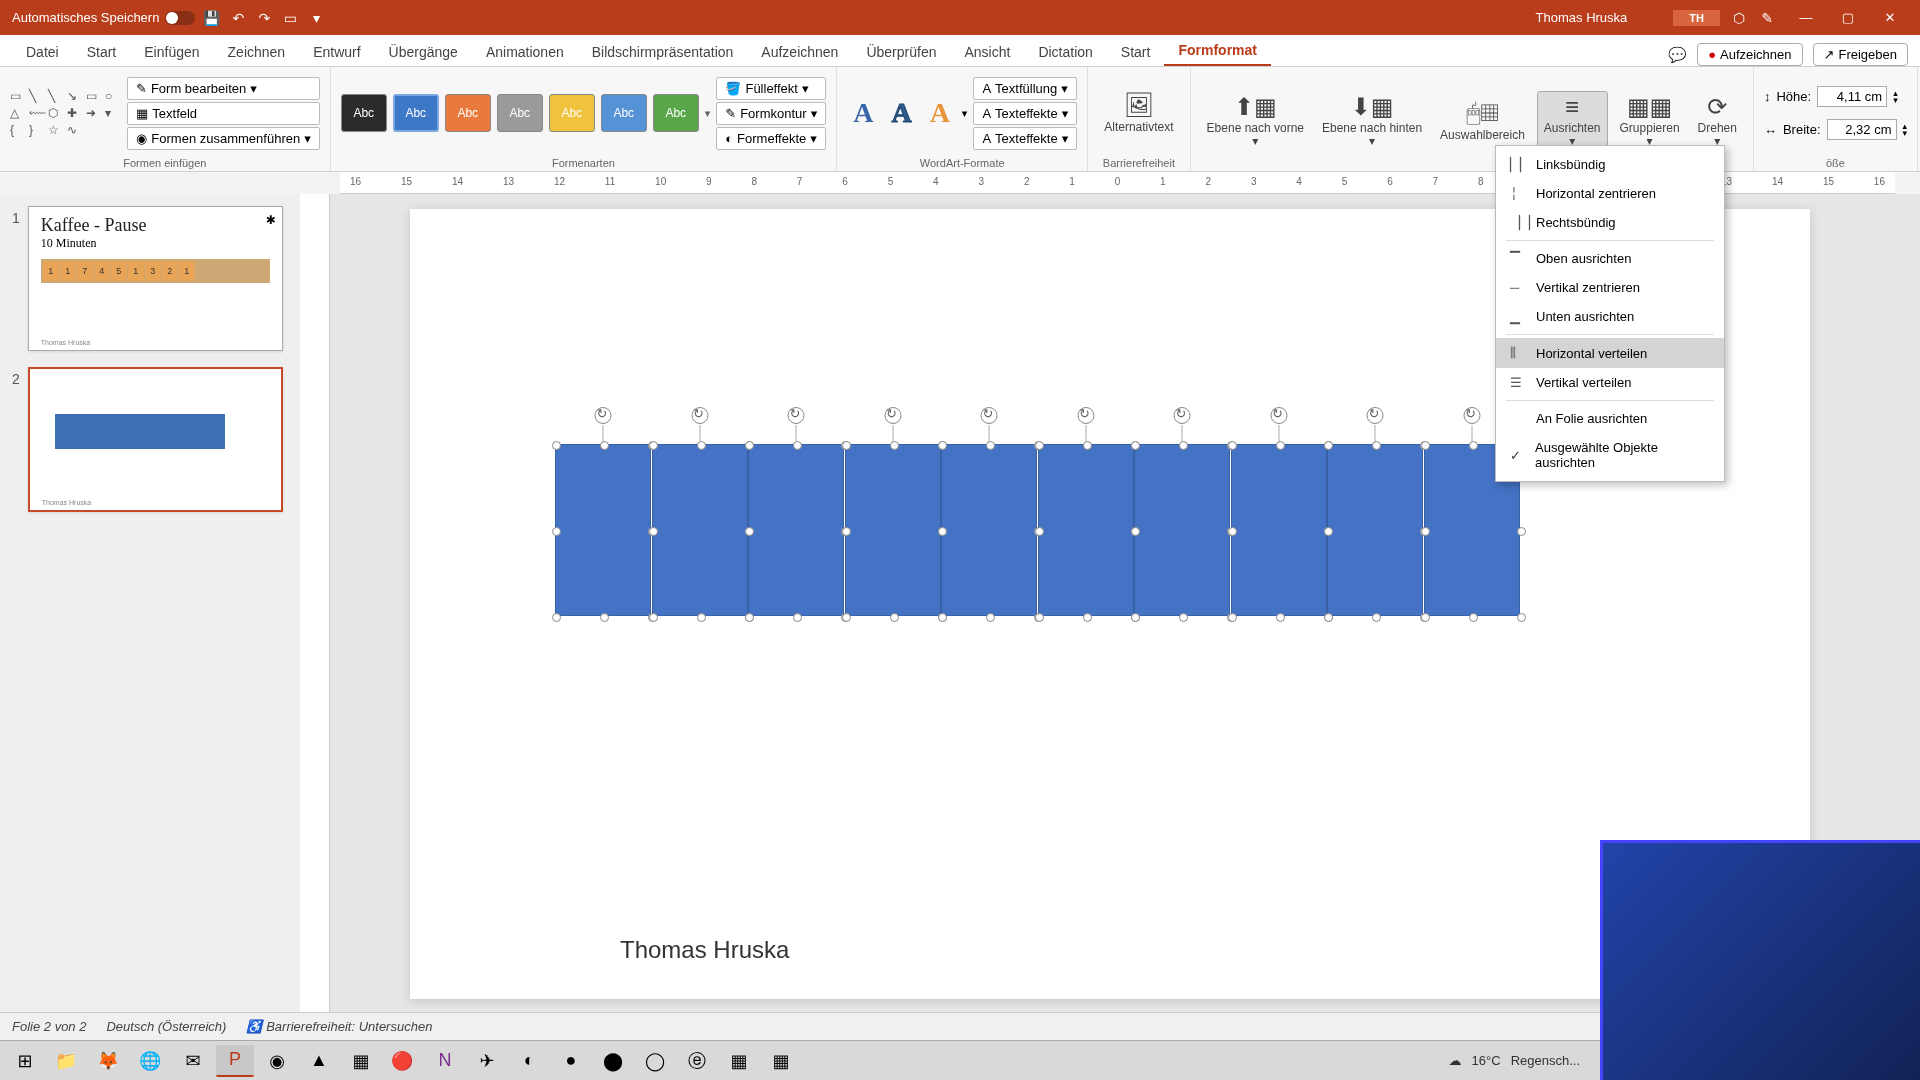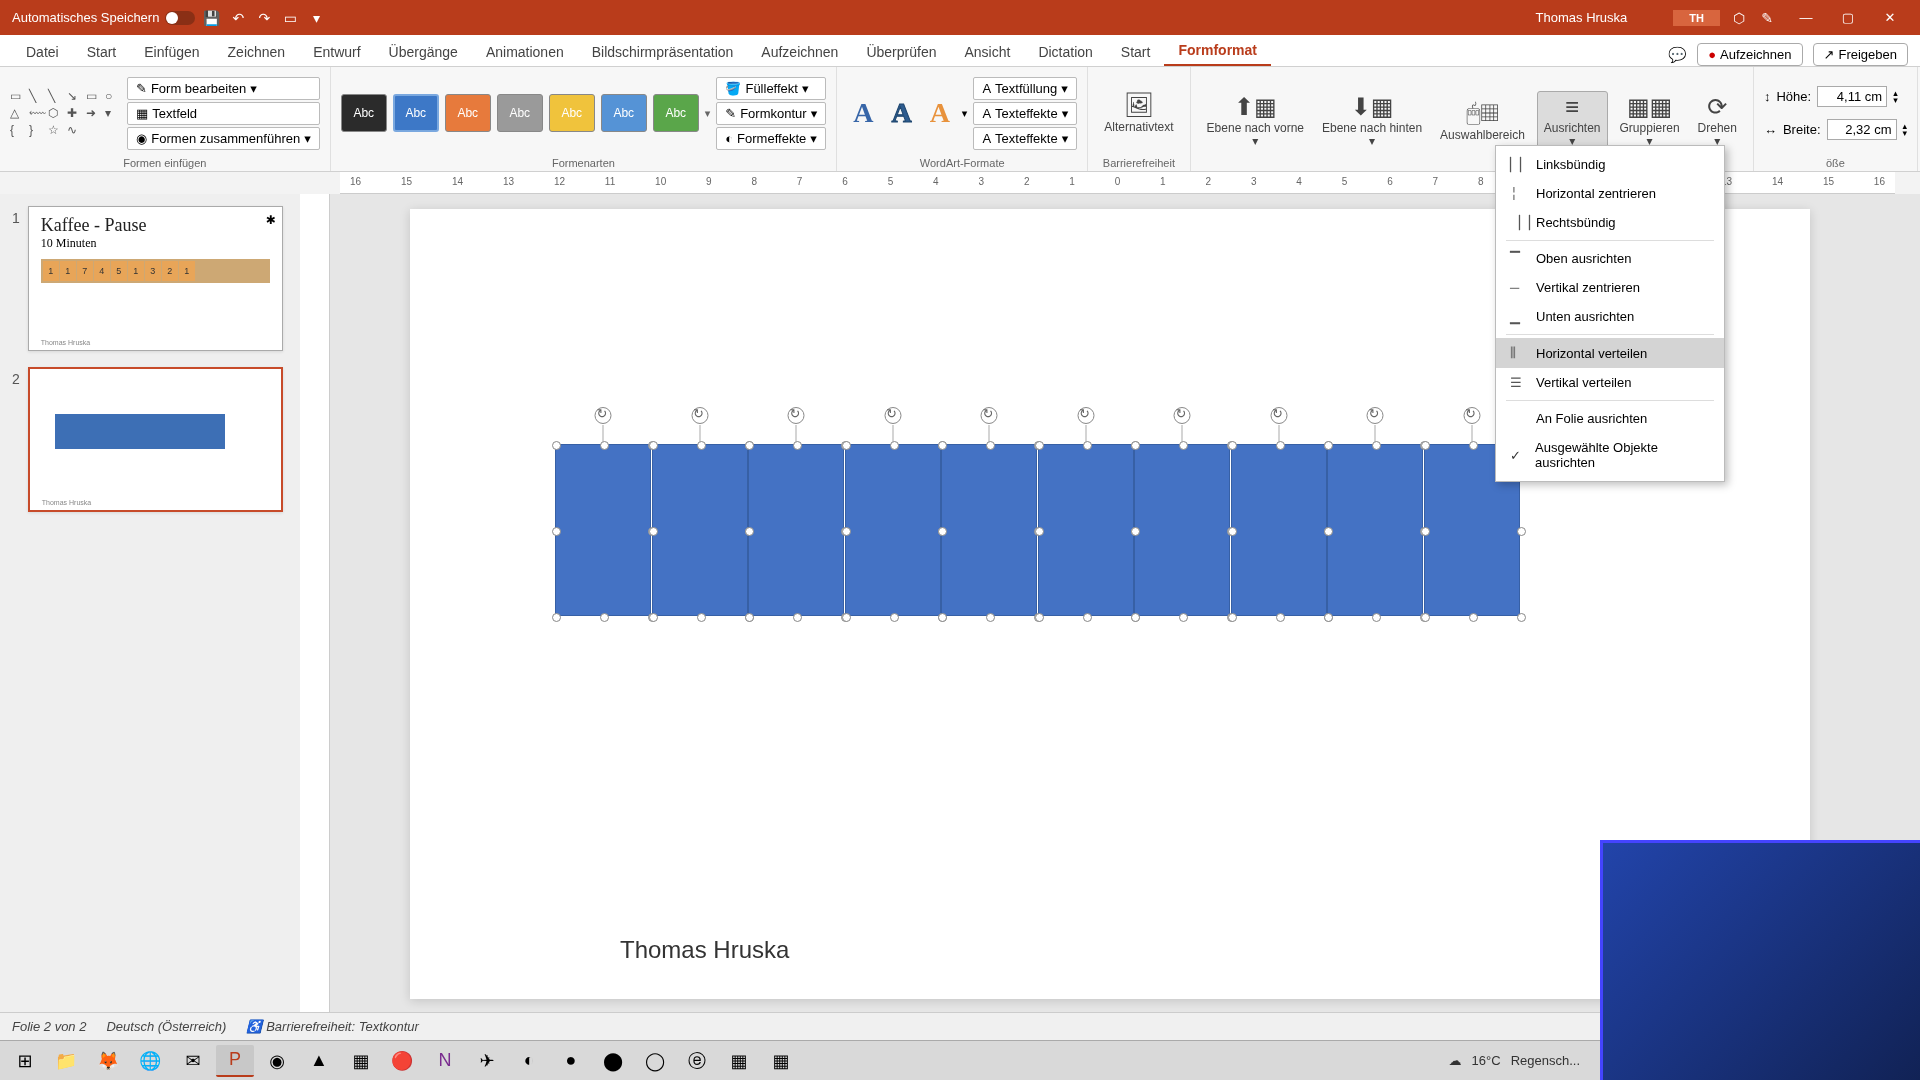--- a/index.html
+++ b/index.html
@@ -496,21 +496,21 @@
       <span class="dd-check">✓</span>
       <span>Ausgewählte Objekte ausrichten</span>
     </div>
 </div>
 
 <div class="presenter-overlay"></div>
 
 <div class="statusbar">
   <span>Folie 2 von 2</span>
   <span>Deutsch (Österreich)</span>
-  <span>♿ <span>Barrierefreiheit: Textkontur</span></span>
+  <span>♿ <span>Barrierefreiheit: Untersuchen</span></span>
   <div class="statusbar-right">
     <span>📝 <span>Notizen</span></span>
     <span>🖥 <span>Anzeigeeinstellungen</span></span>
     <span>▦</span>
   </div>
 </div>
 
 <div class="taskbar">
   <div class="task-ico">⊞</div>
   <div class="task-ico">📁</div>

